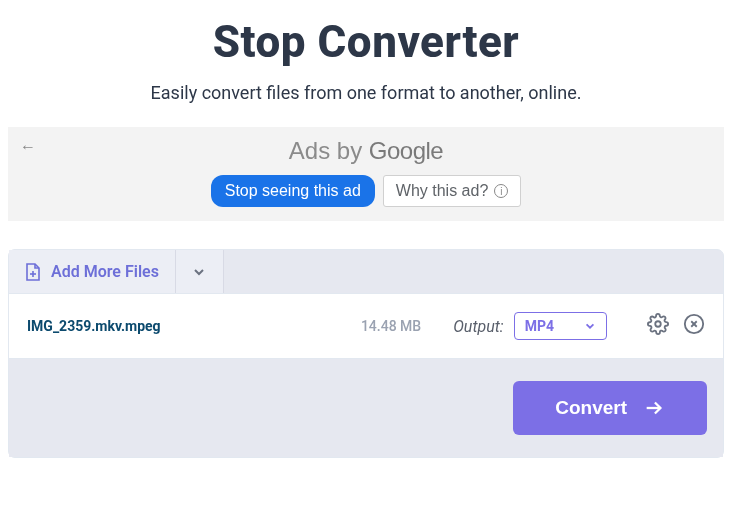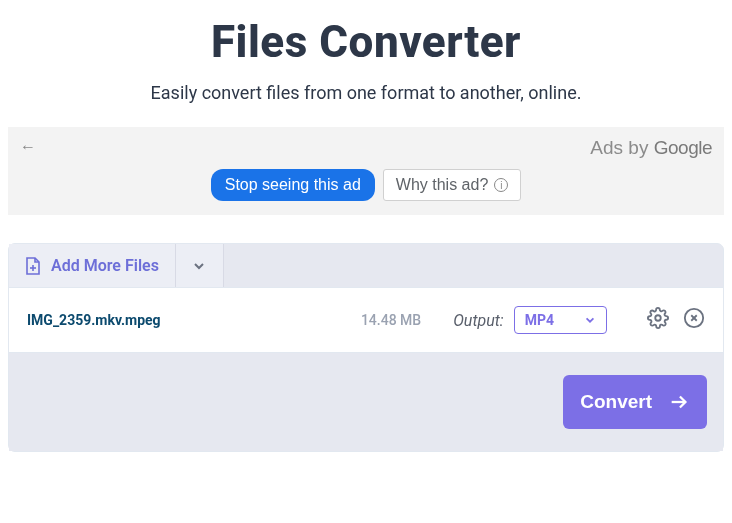--- a/index.html
+++ b/index.html
@@ -33,22 +33,22 @@
     }
     .ad-back {
       position: absolute;
       top: 8px;
       left: 12px;
       color: #888;
       font-size: 16px;
       cursor: pointer;
     }
     .ad-byline {
-      text-align: right;
-      font-size: 19px;
+      text-align: center;
+      font-size: 24px;
       color: #8b8b8b;
       font-family: Arial, sans-serif;
     }
     .ad-byline .google {
       font-weight: 500;
       letter-spacing: -0.5px;
       color: #7a7a7a;
     }
     .ad-btns {
       display: flex;
@@ -178,34 +178,34 @@
       padding: 22px 16px;
       display: flex;
       justify-content: flex-end;
       border-top: 1px solid #e2e8f0;
     }
     .convert-btn {
       background: #7c6fe6;
       color: #fff;
       border: none;
       border-radius: 6px;
-      padding: 16px 17px;
+      padding: 16px 42px;
       font-size: 19px;
       font-weight: 600;
       display: inline-flex;
       align-items: center;
       gap: 16px;
       cursor: pointer;
     }
     .convert-btn svg { display: block; }
   </style>
 </head>
 <body>
 
-<h1 class="title">Files Converter</h1>
+<h1 class="title">Stop Converter</h1>
 <p class="subtitle">Easily convert files from one format to another, online.</p>
 
 <div class="ad-box">
   <span class="ad-back">←</span>
   <div class="ad-byline">
     <span>Ads by </span><span class="google">Google</span>
   </div>
   <div class="ad-btns">
     <button class="ad-btn-primary">Stop seeing this ad</button>
     <button class="ad-btn-secondary">

